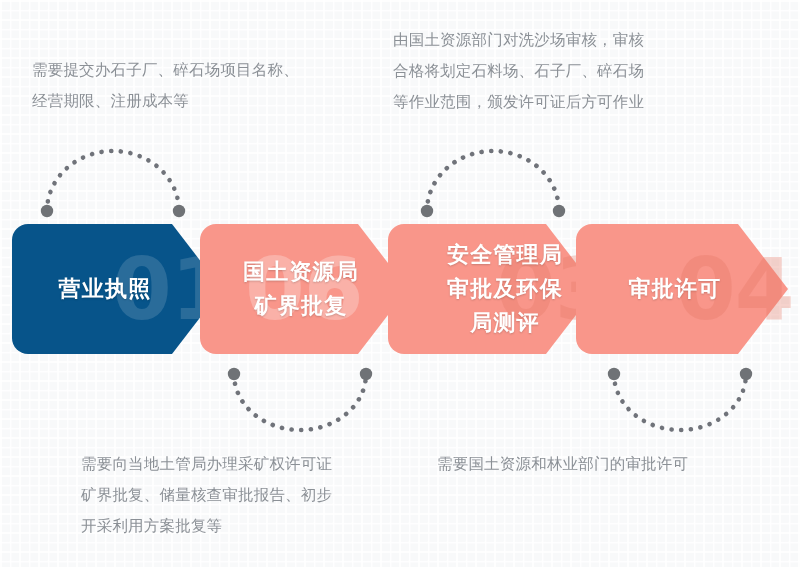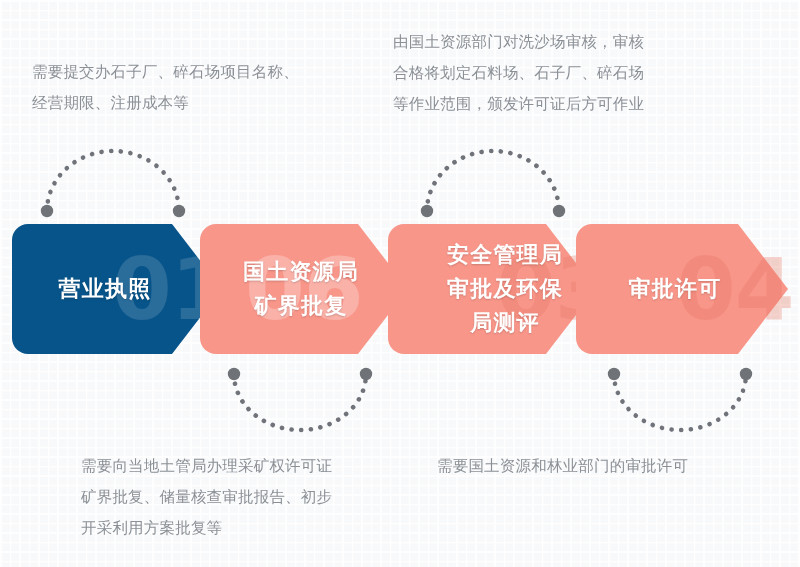--- a/index.html
+++ b/index.html
@@ -29,21 +29,21 @@
   }
 
   
   .note {
     position: absolute;
     color: #8b9096;
     font-size: 15.5px;
     line-height: 31px;
     letter-spacing: 0.2px;
     white-space: pre-line;
-    font-family: Liberation Serif, serif;
+    font-family: Liberation Mono, monospace;
   }
 
   #note-top-left  { left: 18px;  top: 56px;  width: 360px; margin-left: 14px; }
   #note-top-right { left: 393px; top: 26px;  width: 345px; }
   #note-bot-left  { left: 57px;  top: 450px; width: 370px; margin-left: 24px; }
   #note-bot-right { left: 437px; top: 450px; width: 350px; }
 
   
   #flow {
     position: absolute;

